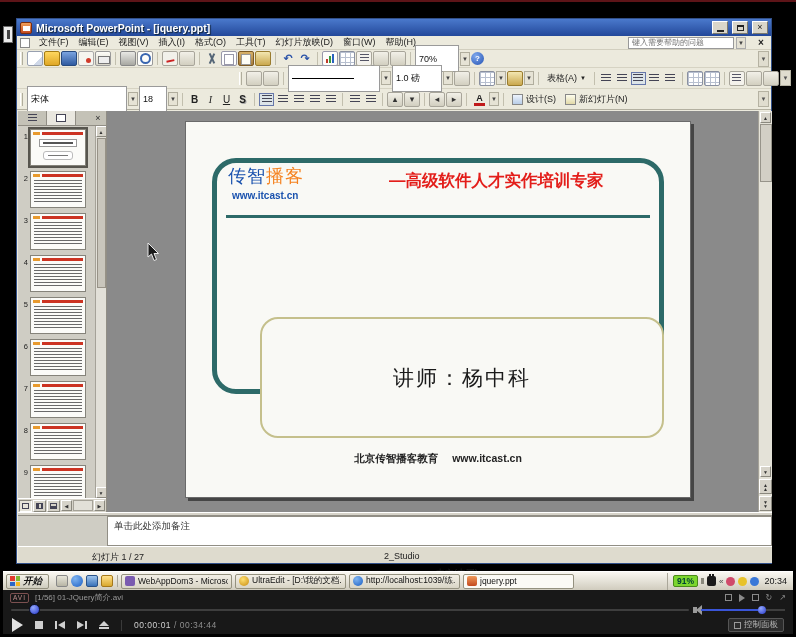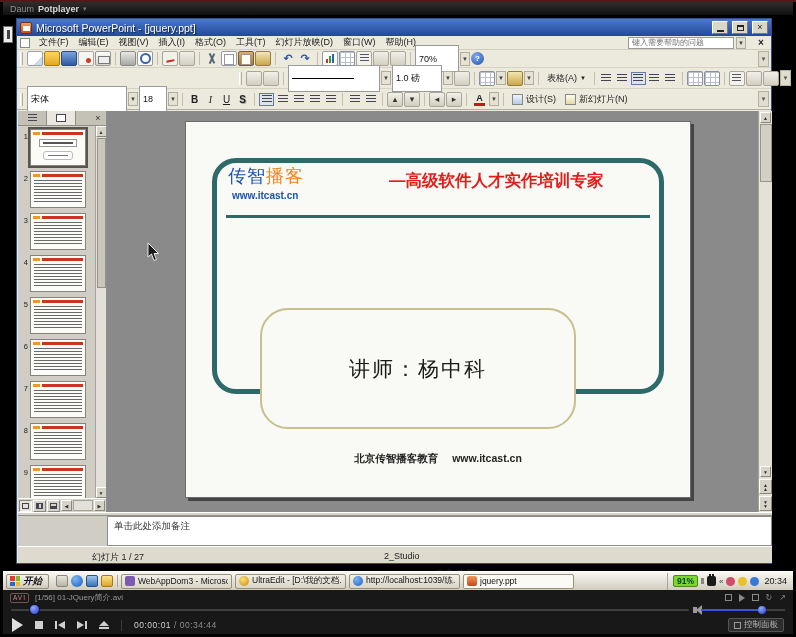--- a/index.html
+++ b/index.html
@@ -19,21 +19,21 @@
   .video{left:3px;top:15px;width:790px;height:575px;background:#000}
 
   .osd-box{left:0;top:11px;width:10px;height:17px;background:#ececec;border:1px solid #6a6a6a;}
   .osd-box::after{content:"";position:absolute;left:3px;top:3px;width:3px;height:9px;background:#444}
 
   
   .ppwin{left:13px;top:3px;width:756px;height:546px;background:#eceadd;border:1px solid #31508a}
   .pt-bar{height:17px;background:linear-gradient(#4a79cc,#23489a);display:flex;align-items:center;padding:1px 3px;gap:4px}
   .pp-appicon{width:12px;height:12px;background:linear-gradient(#f0a05a,#c3491f);border:1px solid #7a2d10;border-radius:2px;flex:none}
   .pp-appicon::after{content:"";position:absolute;margin:3px 0 0 2px;width:7px;height:5px;background:#fff}
-  .pt-title{flex:1;color:#fff;font-weight:normal;font-size:10.5px;text-shadow:1px 1px 1px #123}
+  .pt-title{flex:1;color:#fff;font-weight:bold;font-size:10.5px;text-shadow:1px 1px 1px #123}
   .wbtn{width:16px;height:13px;background:#d9d6ca;border:1px solid;border-color:#fff #7a786c #7a786c #fff;
         display:flex;align-items:center;justify-content:center;font-size:9px;color:#222;line-height:1;flex:none}
   .g-min{width:7px;height:2px;background:#222;margin-top:7px}
   .g-res{width:7px;height:6px;border:1px solid #222;border-top-width:2px}
 
   .menubar{height:14px;background:#eceadd;border-bottom:1px solid #d2cfbf;display:flex;align-items:center;
            font-size:9px;color:#222;padding:0 3px;gap:0}
   .menu-docicon{width:10px;height:10px;background:#fdfdfd;border:1px solid #888;margin-right:4px;flex:none}
   .menu-item{padding:2px 5px;white-space:nowrap}
   .helpbox-wrap{margin-left:auto;display:flex;align-items:center;gap:2px}
@@ -147,22 +147,22 @@
   .slide{position:absolute;left:78px;top:10px;width:506px;height:377px;background:#f9f9f5;
          border:1px solid #6a6a6a;box-shadow:3px 3px 0 rgba(0,0,0,.5)}
   .outer-rect{position:absolute;left:26px;top:36px;width:452px;height:236px;border:5px solid #2d6a68;border-radius:24px}
   .brand{position:absolute;left:42px;top:42px;font-size:18px;font-weight:normal;letter-spacing:1px;white-space:nowrap}
   .brand .b1{color:#1a52ae}.brand .b2{color:#f5821f}
   .brand-url{position:absolute;left:46px;top:68px;font-size:10px;font-weight:bold;color:#1a52ae}
   .tagline{position:absolute;left:203px;top:48px;font-size:16.5px;font-weight:bold;color:#e31e1a;white-space:nowrap}
   .brand-rule{position:absolute;left:40px;top:93px;width:424px;height:3px;background:#2d6a68}
   .slide-title{position:absolute;left:0;top:118px;width:100%;text-align:center;font-size:30px;font-weight:bold;color:#111;
       font-family:"DejaVu Sans Mono","Liberation Mono",monospace;letter-spacing:1px}
-  .inner-rect{position:absolute;left:74px;top:186px;width:316px;height:121px;background:#f9f9f5;
-      border:2px solid #c5c08c;border-radius:28px;display:flex;align-items:center;justify-content:center}
+  .inner-rect{position:absolute;left:74px;top:195px;width:404px;height:121px;background:#f9f9f5;
+      border:2px solid #c5c08c;border-radius:18px;display:flex;align-items:center;justify-content:center}
   .presenter{font-size:21px;color:#1a1a1a;font-family:"DejaVu Serif","Liberation Serif",serif;letter-spacing:2px}
   .slide-footer{position:absolute;left:0;top:330px;width:100%;text-align:center;font-size:10.5px;font-weight:bold;color:#222;
       font-family:"DejaVu Serif","Liberation Serif",serif}
   .slide-footer .sf2{margin-left:14px;font-family:"Liberation Sans",sans-serif}
 
   .vscroll{width:14px;background:#e4e2d8;border-left:1px solid #a5a298;display:flex;flex-direction:column;align-items:center;
            padding:1px 0;flex:none}
   .vthumb{width:12px;height:58px;background:#d2cfc5;border:1px solid #97948a;margin:1px 0}
   .navbtn{width:13px;height:15px;background:#d6d3c9;border:1px solid;border-color:#fff #8a887e #8a887e #fff;
           display:flex;flex-direction:column;align-items:center;justify-content:center;line-height:4px;
@@ -251,25 +251,20 @@
   .cpl i{width:7px;height:7px;border:1px solid #9a9a9a}
 
   .cursor{left:147px;top:243px;width:13px;height:19px;z-index:50}
 </style>
 </head>
 <body>
 
 <div class="stage">
 
   <div class="abs frame-top"></div>
-  <div class="abs player-top">
-    <span class="pt-daum">Daum</span>
-    <span class="pt-app">Potplayer</span>
-    <span class="pt-caret">▾</span>
-  </div>
 
   <div class="abs video">
 
     <div class="abs osd-box"></div>
 
     <div class="abs ppwin">
 
       <div class="pt-bar">
         <span class="pp-appicon"></span>
         <span class="pt-title">Microsoft PowerPoint - [jquery.ppt]</span>

